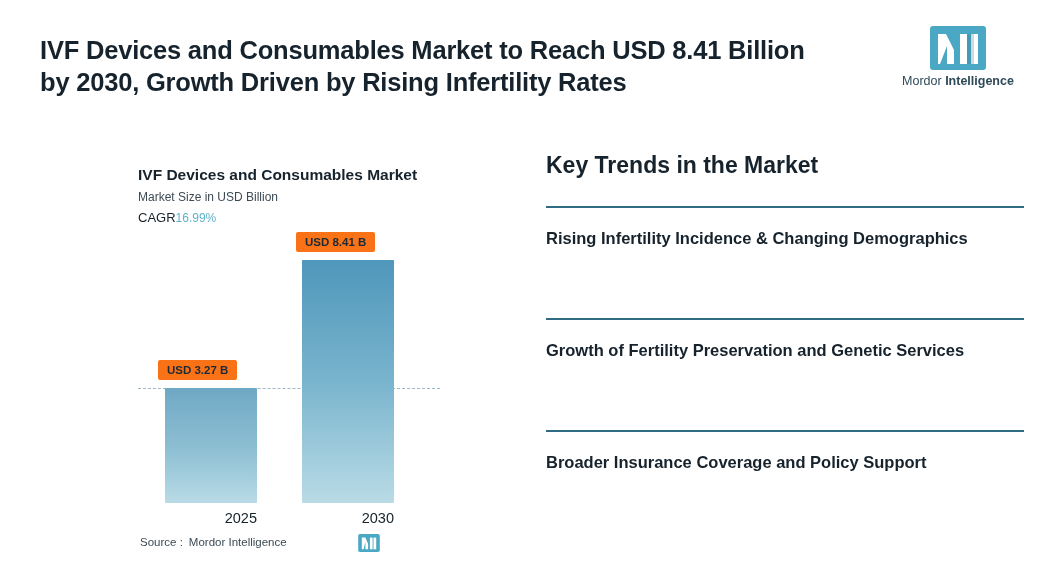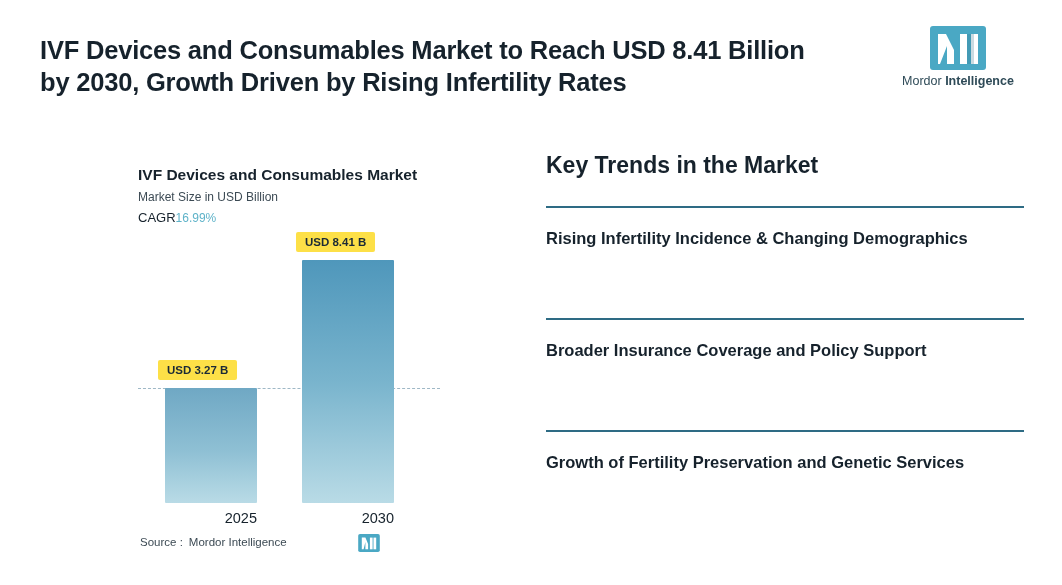--- a/index.html
+++ b/index.html
@@ -120,21 +120,21 @@
     background: linear-gradient(180deg, #6fa8c4 0%, #8fc0d4 55%, #b9dbe6 100%);
   }
   .bar-2030 {
     left: 172px;
     width: 92px;
     height: 243px;
     background: linear-gradient(180deg, #4f97bb 0%, #79b4cd 50%, #b9dbe6 100%);
   }
   .bar-label {
     position: absolute;
-    background: #fde047;
+    background: #f97316;
     color: #1b2a36;
     font-size: 11.5px;
     font-weight: bold;
     padding: 4px 9px;
     border-radius: 2px;
     white-space: nowrap;
   }
   .label-2025 { left: 28px; bottom: 123px; }
   .label-2030 { left: 166px; bottom: 251px; }
 
@@ -258,18 +258,18 @@
         <rect x="13" y="4" width="3" height="13" fill="#ffffff"></rect>
         <rect x="17" y="4" width="3" height="13" fill="#ffffff"></rect>
       </svg>
     </div>
   </div>
 
   <div class="trends">
     <div class="trends-title">Key Trends in the Market</div>
     <div class="trend-list">
       <div class="trend-item h1">Rising Infertility Incidence &amp; Changing Demographics</div>
+      <div class="trend-item h3">Growth of Fertility Preservation and Genetic Services</div>
       <div class="trend-item h2">Broader Insurance Coverage and Policy Support</div>
-      <div class="trend-item h3">Growth of Fertility Preservation and Genetic Services</div>
     </div>
   </div>
 
 </div>
 
 </body></html>

